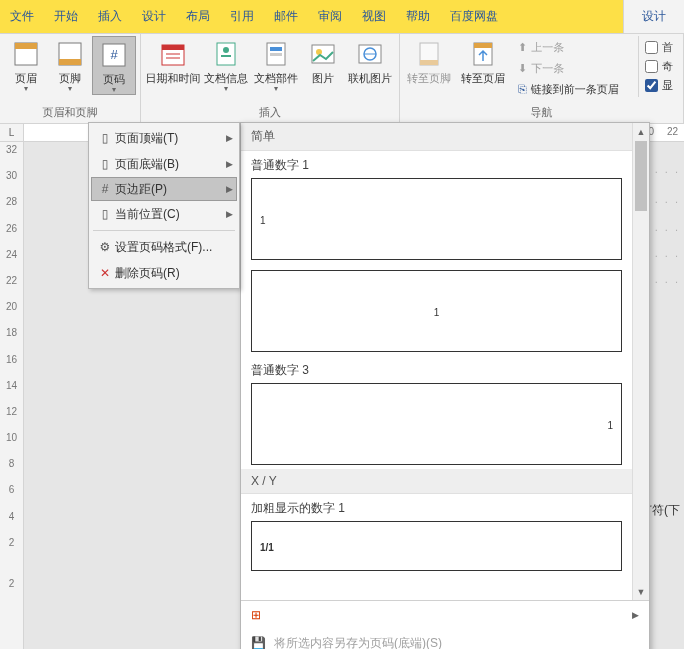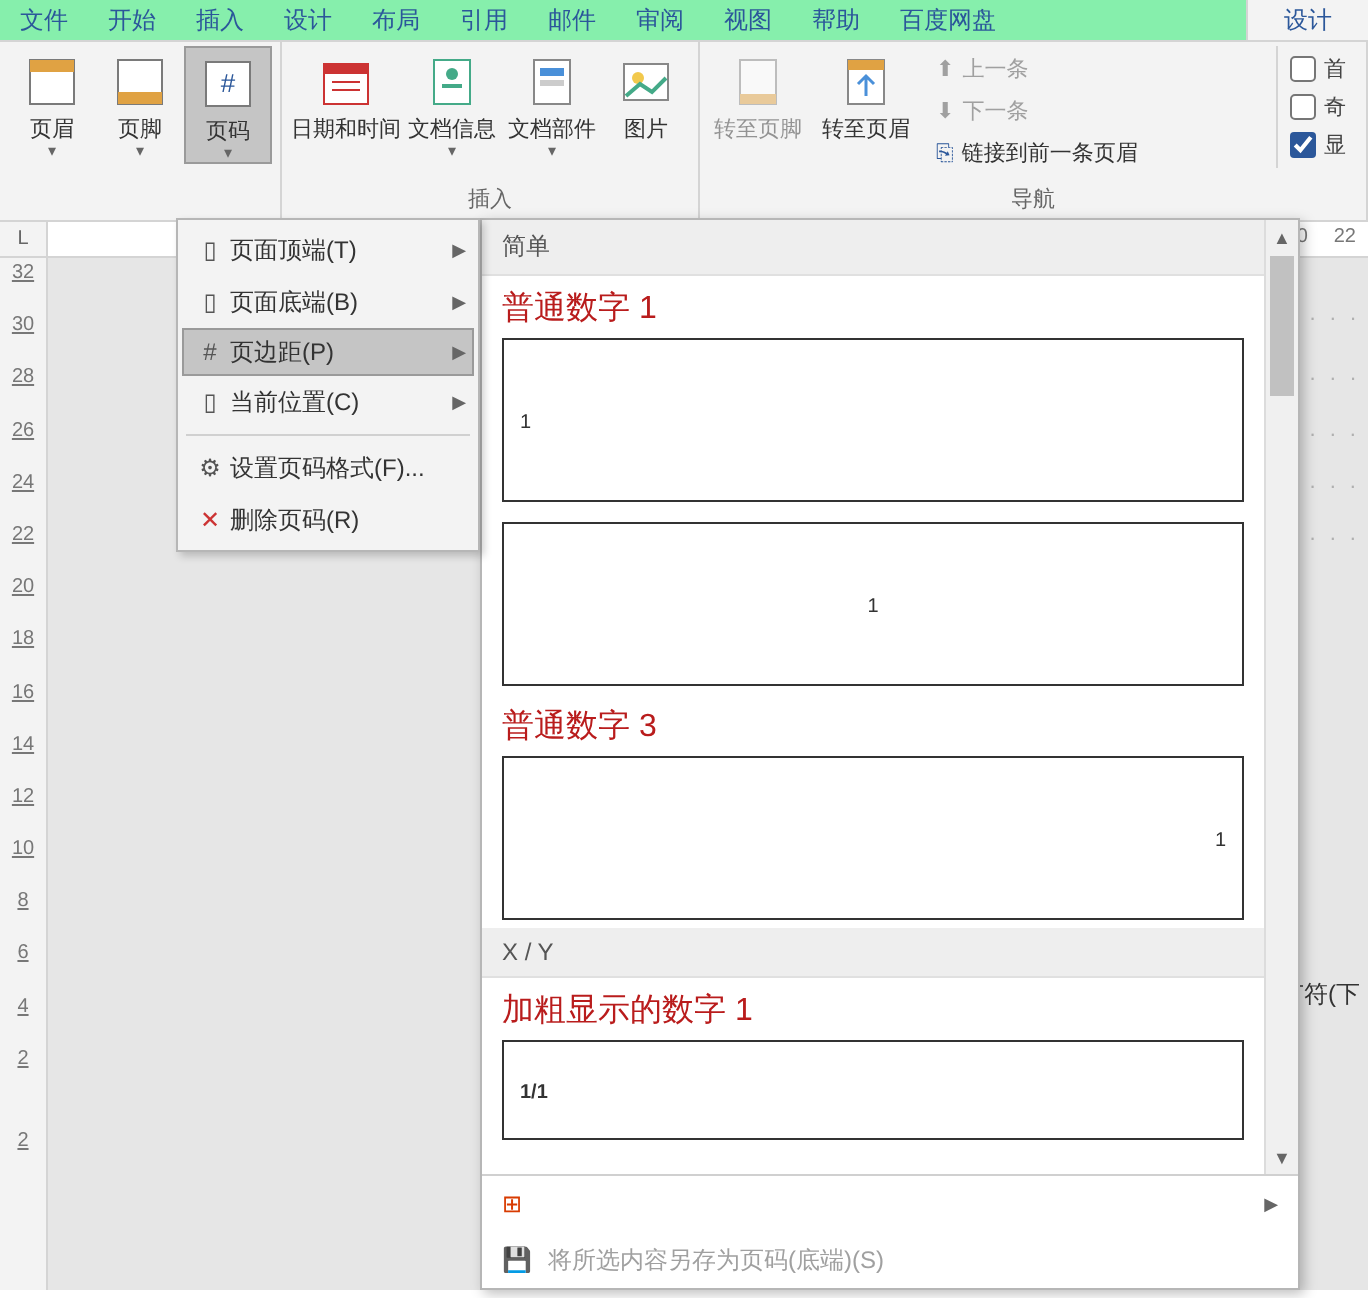--- a/index.html
+++ b/index.html
@@ -1,18 +1,18 @@
 <!DOCTYPE html>
 <html><head>
 <meta charset="utf-8">
 <style>
   * { box-sizing: border-box; margin: 0; padding: 0; font-family: "Microsoft YaHei", "Segoe UI", sans-serif; }
   body { width: 684px; height: 649px; overflow: hidden; background: #fff; font-size: 12px; }
 
-  .tabbar { display: flex; height: 21px; background: #86efac; align-items: stretch; border-bottom: 1px solid #d4d4d4; }
+  .tabbar { display: flex; height: 34px; background: #fde047; align-items: stretch; border-bottom: 1px solid #d4d4d4; }
   .tab { padding: 0 10px; display: flex; align-items: center; color: #2b579a; cursor: pointer; }
   .tab.context { background: #f3f3f3; border-left: 1px solid #d4d4d4; margin-left: auto; padding: 0 18px; }
 
   .ribbon { display: flex; height: 90px; background: #f3f3f3; border-bottom: 1px solid #d4d4d4; }
   .group { display: flex; flex-direction: column; border-right: 1px solid #d4d4d4; padding: 2px 4px 0 4px; }
   .group-buttons { display: flex; flex: 1; align-items: flex-start; }
   .group-label { text-align: center; color: #666; font-size: 11px; padding: 2px 0 3px 0; white-space: nowrap; }
   .bigbtn { display: flex; flex-direction: column; align-items: center; width: 44px; padding-top: 2px; cursor: pointer; }
   .bigbtn.active { background: #c5c5c5; border: 1px solid #9a9a9a; }
   .bigbtn .ic { width: 32px; height: 32px; display: flex; align-items: center; justify-content: center; margin-bottom: 2px; }
@@ -25,40 +25,40 @@
   .chk { display: flex; align-items: center; gap: 4px; font-size: 11px; color: #444; }
   .chk input { width: 13px; height: 13px; accent-color: #2b579a; }
 
   .ruler-row { display: flex; height: 18px; background: #fff; border-bottom: 1px solid #d4d4d4; }
   .ruler-corner { width: 24px; display: flex; align-items: center; justify-content: center; background: #f3f3f3; border-right: 1px solid #d4d4d4; color: #666; font-size: 10px; }
   .ruler-h { flex: 1; position: relative; background: #fff; }
   .ruler-h .num { position: absolute; top: 2px; font-size: 10px; color: #777; }
 
   .workarea { display: flex; height: calc(649px - 25px - 90px - 18px); }
   .ruler-v { width: 24px; background: #f3f3f3; border-right: 1px solid #d4d4d4; display: flex; flex-direction: column; align-items: center; padding-top: 2px; gap: 15.2px; }
-  .ruler-v .vn { font-size: 10px; color: #777; text-decoration: underline; }
+  .ruler-v .vn { font-size: 10px; color: #777; }
   .docarea { flex: 1; background: #e6e6e6; position: relative; }
 
   .submenu { position: absolute; left: 64px; top: -20px; width: 152px; background: #f3f3f3; border: 1px solid #b6b6b6; box-shadow: 2px 2px 4px rgba(0,0,0,.2); padding: 2px; z-index: 30; }
   .submenu .mi { display: flex; align-items: center; height: 26px; padding: 0 4px; font-size: 12px; color: #333; cursor: pointer; position: relative; }
   .submenu .mi .mic { width: 20px; display: flex; justify-content: center; color: #555; }
   .submenu .mi .arrow { margin-left: auto; font-size: 9px; color: #666; }
   .submenu .mi.hover { background: #c5c5c5; border: 1px solid #9a9a9a; padding: 0 3px; height: 24px; }
   .submenu .sep { height: 1px; background: #d0d0d0; margin: 3px 2px; }
 
   .gallery { position: absolute; left: 216px; top: -20px; width: 410px; height: 536px; background: #fff; border: 1px solid #b6b6b6; box-shadow: 2px 2px 6px rgba(0,0,0,.25); z-index: 25; display: flex; flex-direction: column; }
   .gal-body { flex: 1; overflow: hidden; position: relative; }
   .gal-scroll { position: absolute; right: 0; top: 0; bottom: 0; width: 17px; background: #f0f0f0; border-left: 1px solid #dcdcdc; }
   .gal-scroll .up, .gal-scroll .dn { height: 17px; display: flex; align-items: center; justify-content: center; font-size: 9px; color: #666; background: #f0f0f0; cursor: pointer; }
   .gal-scroll .dn { position: absolute; bottom: 0; width: 100%; }
   .gal-scroll .thumb { position: absolute; left: 2px; right: 2px; top: 18px; height: 70px; background: #c1c1c1; }
   .gal-content { padding: 0; margin-right: 17px; }
   .gal-section { background: #eeeeee; color: #555; font-size: 12px; padding: 5px 10px; border-bottom: 1px solid #e0e0e0; }
   .gal-item { padding: 6px 10px 4px 10px; }
-  .gal-item .hdr { font-size: 16px; color: #b91c1c; margin-bottom: 4px; }
+  .gal-item .hdr { font-size: 12px; color: #404040; margin-bottom: 4px; }
   .gal-item .preview { border: 1px solid #333; height: 82px; background: #fff; position: relative; }
   .gal-item .preview .pn { position: absolute; font-size: 10px; color: #333; }
   .gal-footer { border-top: 1px solid #d0d0d0; }
   .gal-fitem { display: flex; align-items: center; height: 28px; padding: 0 10px; font-size: 12px; color: #444; gap: 8px; cursor: pointer; }
   .gal-fitem.disabled { color: #a0a0a0; }
   .gal-fitem .arrow { margin-left: auto; font-size: 9px; color: #666; }
 
   .sidetext { position: absolute; right: 4px; color: #333; font-size: 12px; }
   .dots { color: #b0b0b0; letter-spacing: 2px; font-size: 11px; white-space: nowrap; }
 
@@ -109,20 +109,21 @@
         <div class="ic">
             <svg width="26" height="26">
               <rect x="2" y="2" width="22" height="22" fill="#fff" stroke="#7a7a7a"></rect>
               <text x="13" y="17" font-size="13" fill="#2b579a" text-anchor="middle">#</text>
             </svg>
           </div>
         <div class="lbl">页码</div>
           <div class="dd">▾</div>
       </div>
     </div>
+    <div class="group-label">页眉和页脚</div>
   </div>
 
   <div class="group">
     <div class="group-buttons">
       <div class="bigbtn" style="width:56px">
         <div class="ic">
             <svg width="26" height="26">
               <rect x="2" y="4" width="22" height="20" fill="#fff" stroke="#c33"></rect>
               <rect x="2" y="4" width="22" height="5" fill="#c33"></rect>
               <line x1="6" y1="13" x2="20" y2="13" stroke="#c33"></line>
@@ -155,20 +156,30 @@
       </div>
       <div class="bigbtn">
         <div class="ic">
             <svg width="26" height="26">
               <rect x="2" y="4" width="22" height="18" fill="#fff" stroke="#888"></rect>
               <circle cx="9" cy="11" r="3" fill="#f2c94c"></circle>
               <polyline points="3,20 10,14 16,18 23,11" stroke="#4a8" fill="none" stroke-width="2"></polyline>
             </svg>
           </div>
         <div class="lbl">图片</div>
+      </div>
+      <div class="bigbtn" style="width:50px">
+        <div class="ic">
+            <svg width="26" height="26">
+              <rect x="2" y="4" width="22" height="18" fill="#fff" stroke="#888"></rect>
+              <circle cx="13" cy="13" r="6" fill="none" stroke="#4a90d9" stroke-width="1.5"></circle>
+              <line x1="7" y1="13" x2="19" y2="13" stroke="#4a90d9"></line>
+            </svg>
+          </div>
+        <div class="lbl">联机图片</div>
       </div>
     </div>
     <div class="group-label">插入</div>
   </div>
 
   <div class="group" style="flex:1">
     <div class="group-buttons" style="gap:4px">
       <div class="bigbtn" style="width:50px;opacity:.5">
         <div class="ic">
             <svg width="26" height="26">

